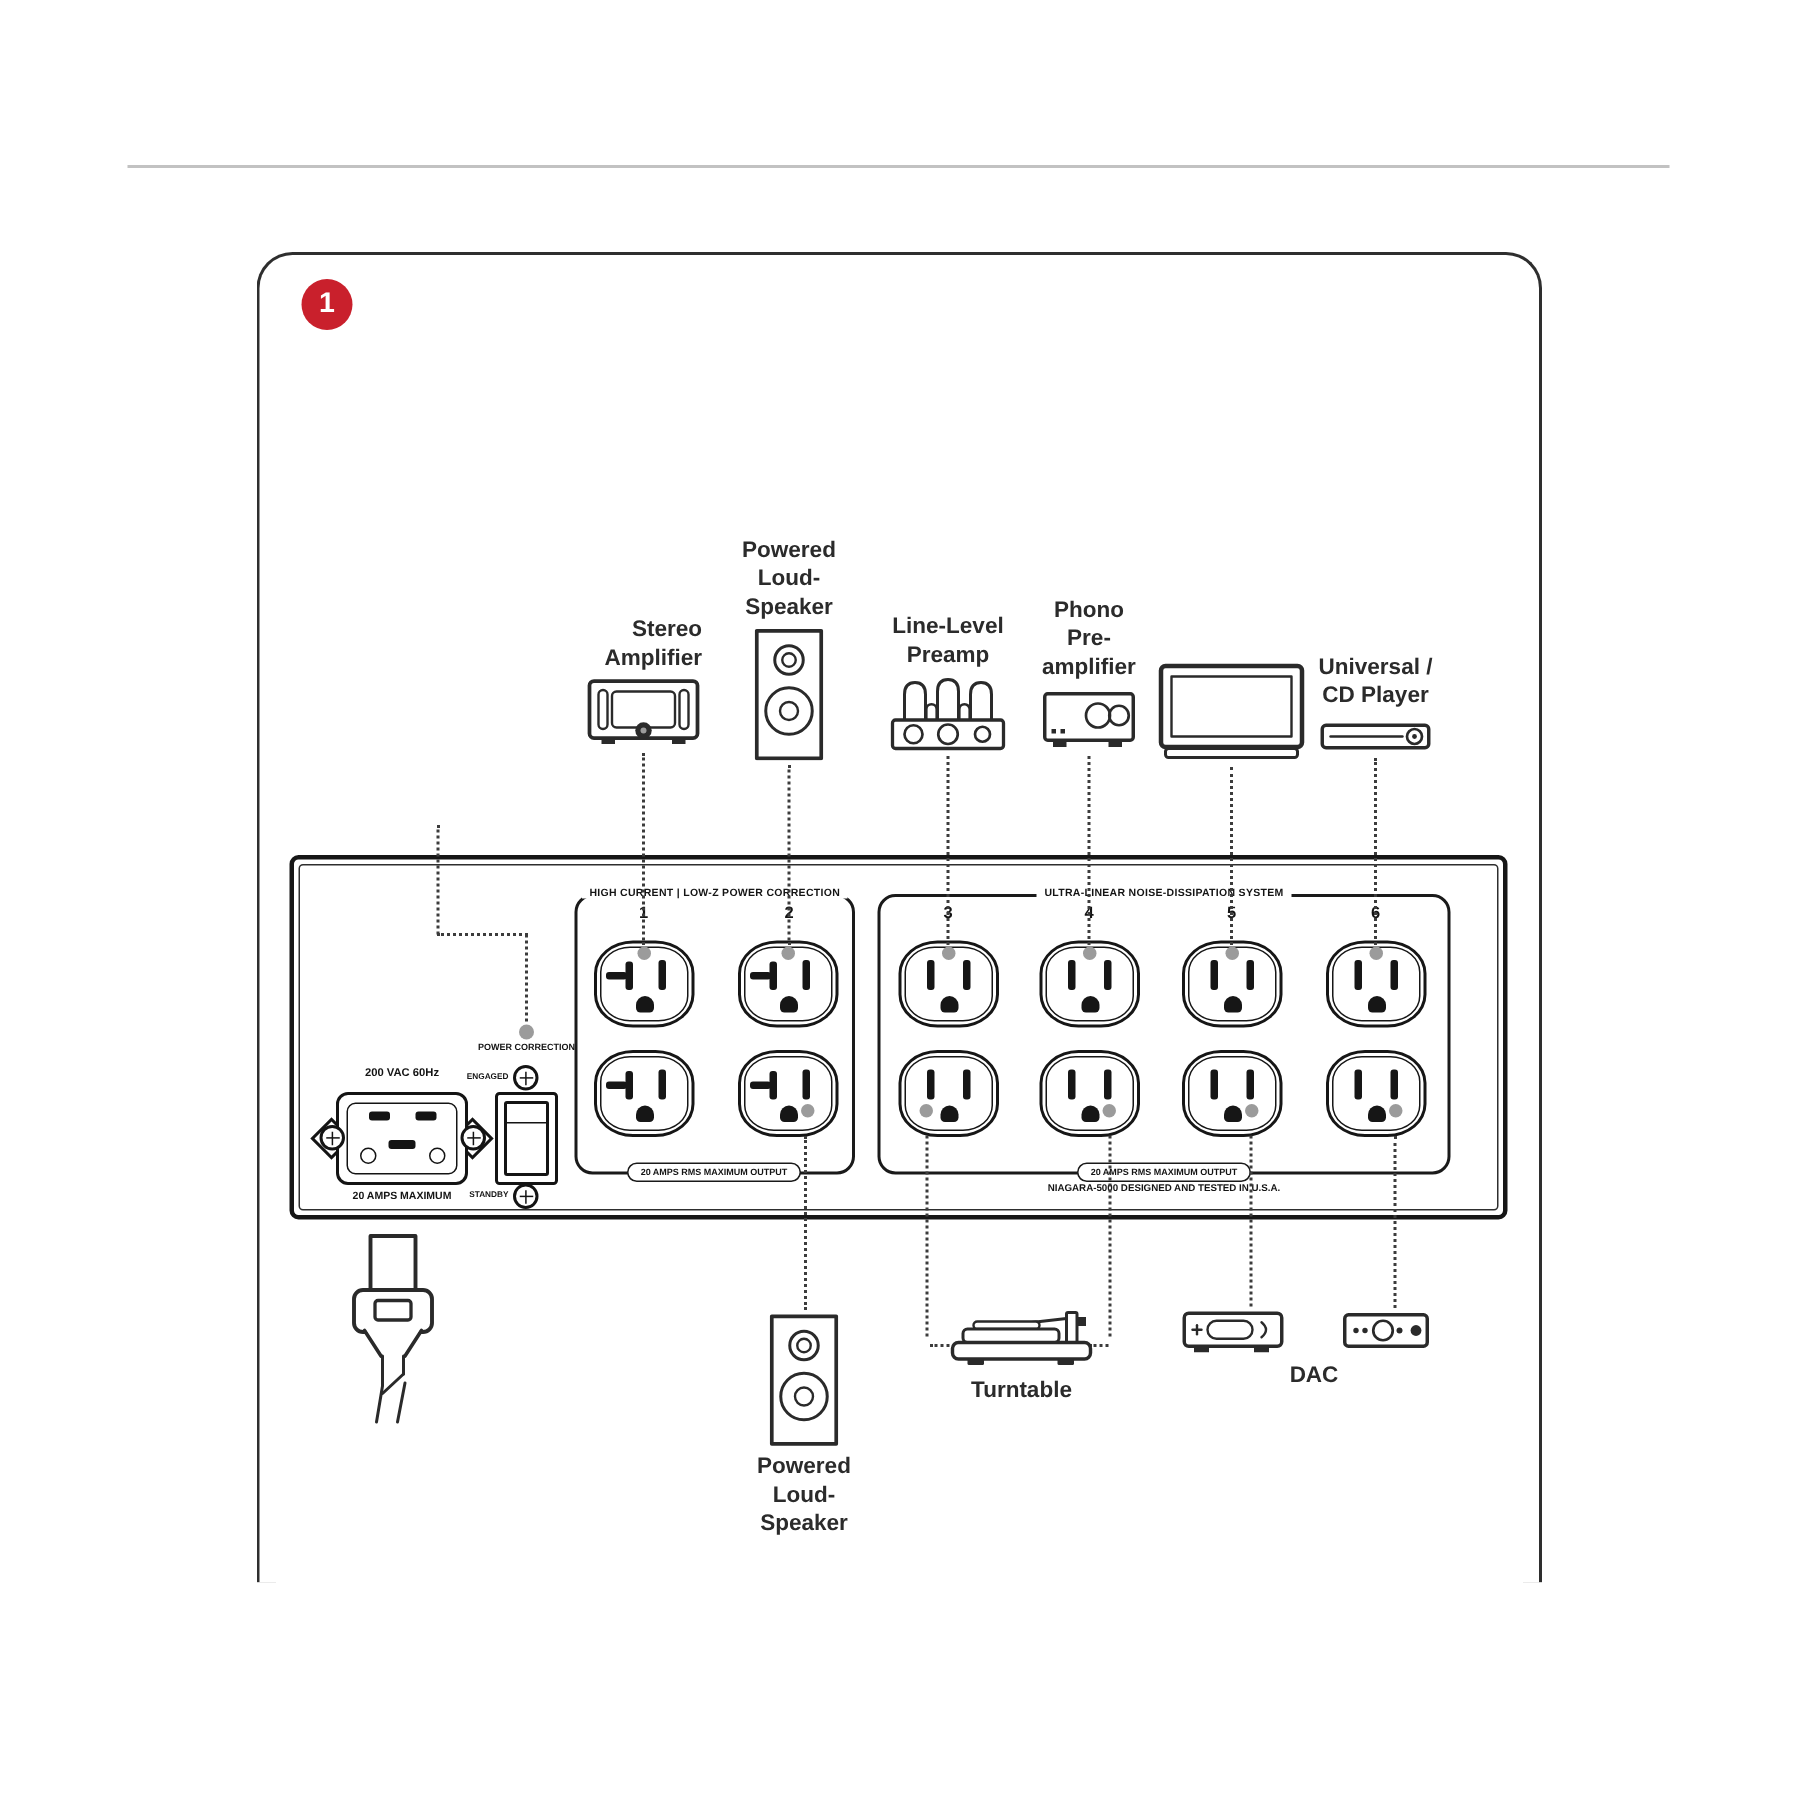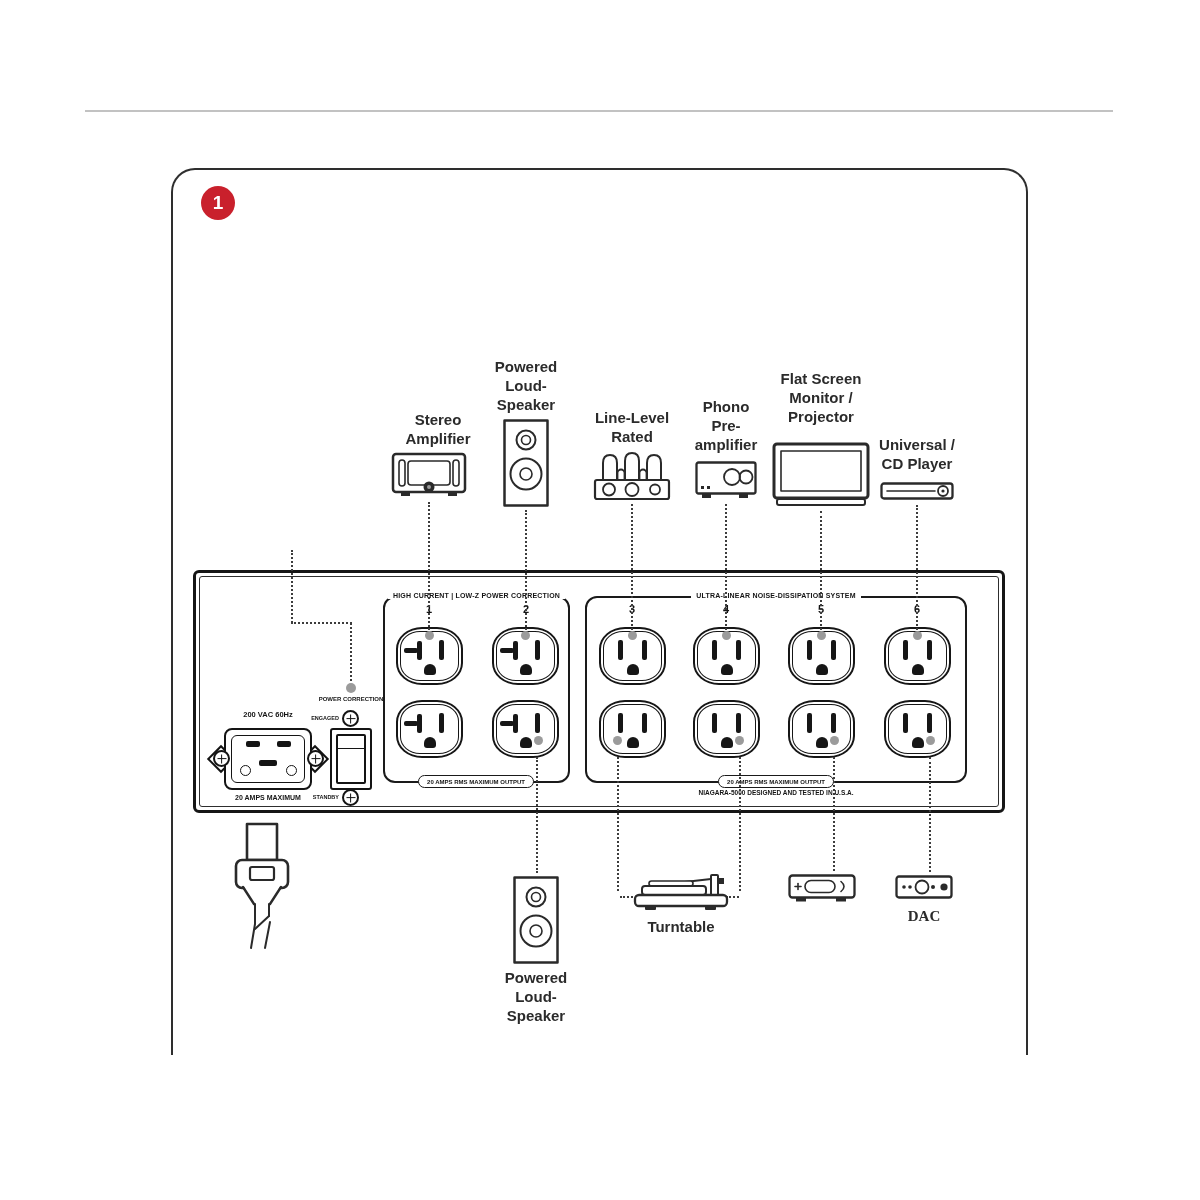--- a/index.html
+++ b/index.html
@@ -73,21 +73,21 @@
 </head>
 <body>
 
 <div id="canvas">
 
   <div class="abs top-rule" style="left:85px; top:110px; width:1028px;"></div>
 
   <div class="abs figure-box" style="left:171px; top:168px; width:857px; height:887px;"></div>
   <div class="abs step-badge" style="left:201px; top:186px; background:#c9202c;">1</div>
 
-  <div class="abs lbl" style="left:378px; top:410px; width:120px;">Stereo
+  <div class="abs lbl" style="left:348px; top:410px; width:120px;text-align:right;">Stereo
 Amplifier</div>
   <div class="abs" style="left:391px; top:452px;">
     <svg width="76" height="48" viewBox="0 0 76 48">
       <rect class="s w" x="2" y="2" width="72" height="38" rx="3" stroke-width="2.5"></rect>
       <rect class="s" x="8" y="8" width="6" height="26" rx="3" stroke-width="1.6"></rect>
       <rect class="s" x="62" y="8" width="6" height="26" rx="3" stroke-width="1.6"></rect>
       <rect class="s" x="17" y="9" width="42" height="24" rx="3" stroke-width="1.6"></rect>
       <circle class="f" cx="38" cy="35" r="5.5"></circle>
         <circle cx="38" cy="35" r="2" fill="#9b9b9b"></circle>
       <rect class="f" x="10" y="40" width="9" height="4"></rect>
@@ -102,21 +102,21 @@
     <svg width="46" height="88" viewBox="0 0 46 88">
       <rect class="s w" x="1.5" y="1.5" width="43" height="85" stroke-width="2.5"></rect>
       <circle class="s" cx="23" cy="21" r="9.5" stroke-width="2"></circle>
         <circle class="s" cx="23" cy="21" r="4.5" stroke-width="1.6"></circle>
       <circle class="s" cx="23" cy="55" r="15.5" stroke-width="2"></circle>
         <circle class="s" cx="23" cy="55" r="6" stroke-width="1.6"></circle>
     </svg>
   </div>
 
   <div class="abs lbl" style="left:572px; top:408px; width:120px;">Line-Level
-Rated</div>
+Preamp</div>
   <div class="abs" style="left:593px; top:450px;">
     <svg width="78" height="52" viewBox="0 0 78 52">
       <path class="s" d="M10,30 V13 q0,-8 7,-8 q7,0 7,8 V30" stroke-width="2"></path>
       <path class="s" d="M32,30 V11 q0,-8 7,-8 q7,0 7,8 V30" stroke-width="2"></path>
       <path class="s" d="M54,30 V13 q0,-8 7,-8 q7,0 7,8 V30" stroke-width="2"></path>
       <path class="s" d="M24.5,30 V23 a3.5,3.5 0 0 1 7,0 V30" stroke-width="1.8"></path>
       <path class="s" d="M46.5,30 V23 a3.5,3.5 0 0 1 7,0 V30" stroke-width="1.8"></path>
       <rect class="s w" x="2" y="30" width="74" height="19" rx="2" stroke-width="2.2"></rect>
       <circle class="s" cx="16" cy="39.5" r="6" stroke-width="1.8"></circle>
       <circle class="s" cx="39" cy="39.5" r="6.5" stroke-width="1.8"></circle>
@@ -132,23 +132,20 @@
       <rect class="s w" x="1.5" y="1.5" width="59" height="31" rx="2" stroke-width="2.3"></rect>
       <circle class="s" cx="37" cy="16" r="8" stroke-width="1.8"></circle>
       <circle class="s" cx="51" cy="16" r="6.5" stroke-width="1.8"></circle>
       <rect class="f" x="6" y="25" width="3" height="3"></rect>
         <rect class="f" x="12" y="25" width="3" height="3"></rect>
       <rect class="f" x="7" y="33" width="9" height="4"></rect>
         <rect class="f" x="44" y="33" width="9" height="4"></rect>
     </svg>
   </div>
 
-  <div class="abs lbl" style="left:761px; top:369px; width:120px;">Flat Screen
-Monitor /
-Projector</div>
   <div class="abs" style="left:772px; top:442px;">
     <svg width="98" height="66" viewBox="0 0 98 66">
       <rect class="s w" x="2" y="2" width="94" height="54" rx="3" stroke-width="3"></rect>
       <rect class="s" x="9" y="9" width="80" height="40" stroke-width="1.6"></rect>
       <rect class="s w" x="5" y="57" width="88" height="6" rx="2" stroke-width="2"></rect>
     </svg>
   </div>
 
   <div class="abs lbl" style="left:857px; top:435px; width:120px;">Universal /
 CD Player</div>
@@ -366,21 +363,21 @@
   <div class="abs" style="left:895px; top:875px;">
     <svg width="58" height="26" viewBox="0 0 58 26">
       <rect class="s w" x="1.5" y="1.5" width="55" height="21" rx="2.5" stroke-width="2.3"></rect>
       <circle class="f" cx="9" cy="12" r="1.8"></circle>
         <circle class="f" cx="15" cy="12" r="1.8"></circle>
       <circle class="s" cx="27" cy="12" r="6.5" stroke-width="1.8"></circle>
       <circle class="f" cx="38" cy="12" r="2"></circle>
       <circle class="f" cx="49" cy="12" r="3.6"></circle>
     </svg>
   </div>
-  <div class="abs lbl" style="left:864px; top:907px; width:120px;font-family:Liberation Serif, serif;">DAC</div>
+  <div class="abs lbl" style="left:816px; top:907px; width:120px;">DAC</div>
 
   <div class="abs" style="left:224px; top:822px;">
     <svg width="76" height="142" viewBox="0 0 76 142">
       <rect class="s w" x="23" y="2" width="30" height="36" stroke-width="2.6"></rect>
       <rect class="s w" x="12" y="38" width="52" height="28" rx="6" stroke-width="2.6"></rect>
       <polygon points="19,63 57,63 46,82 30,82" fill="#fff" stroke="none"></polygon>
       <path class="s" d="M19,65 L30,82 M57,65 L46,82" stroke-width="2.4"></path>
       <rect class="s w" x="26" y="45" width="24" height="13" rx="2" stroke-width="2.2"></rect>
       <path class="s" d="M31,82 L31,102 L27,126" stroke-width="2"></path>
       <path class="s" d="M45,82 L45,94" stroke-width="2"></path>

